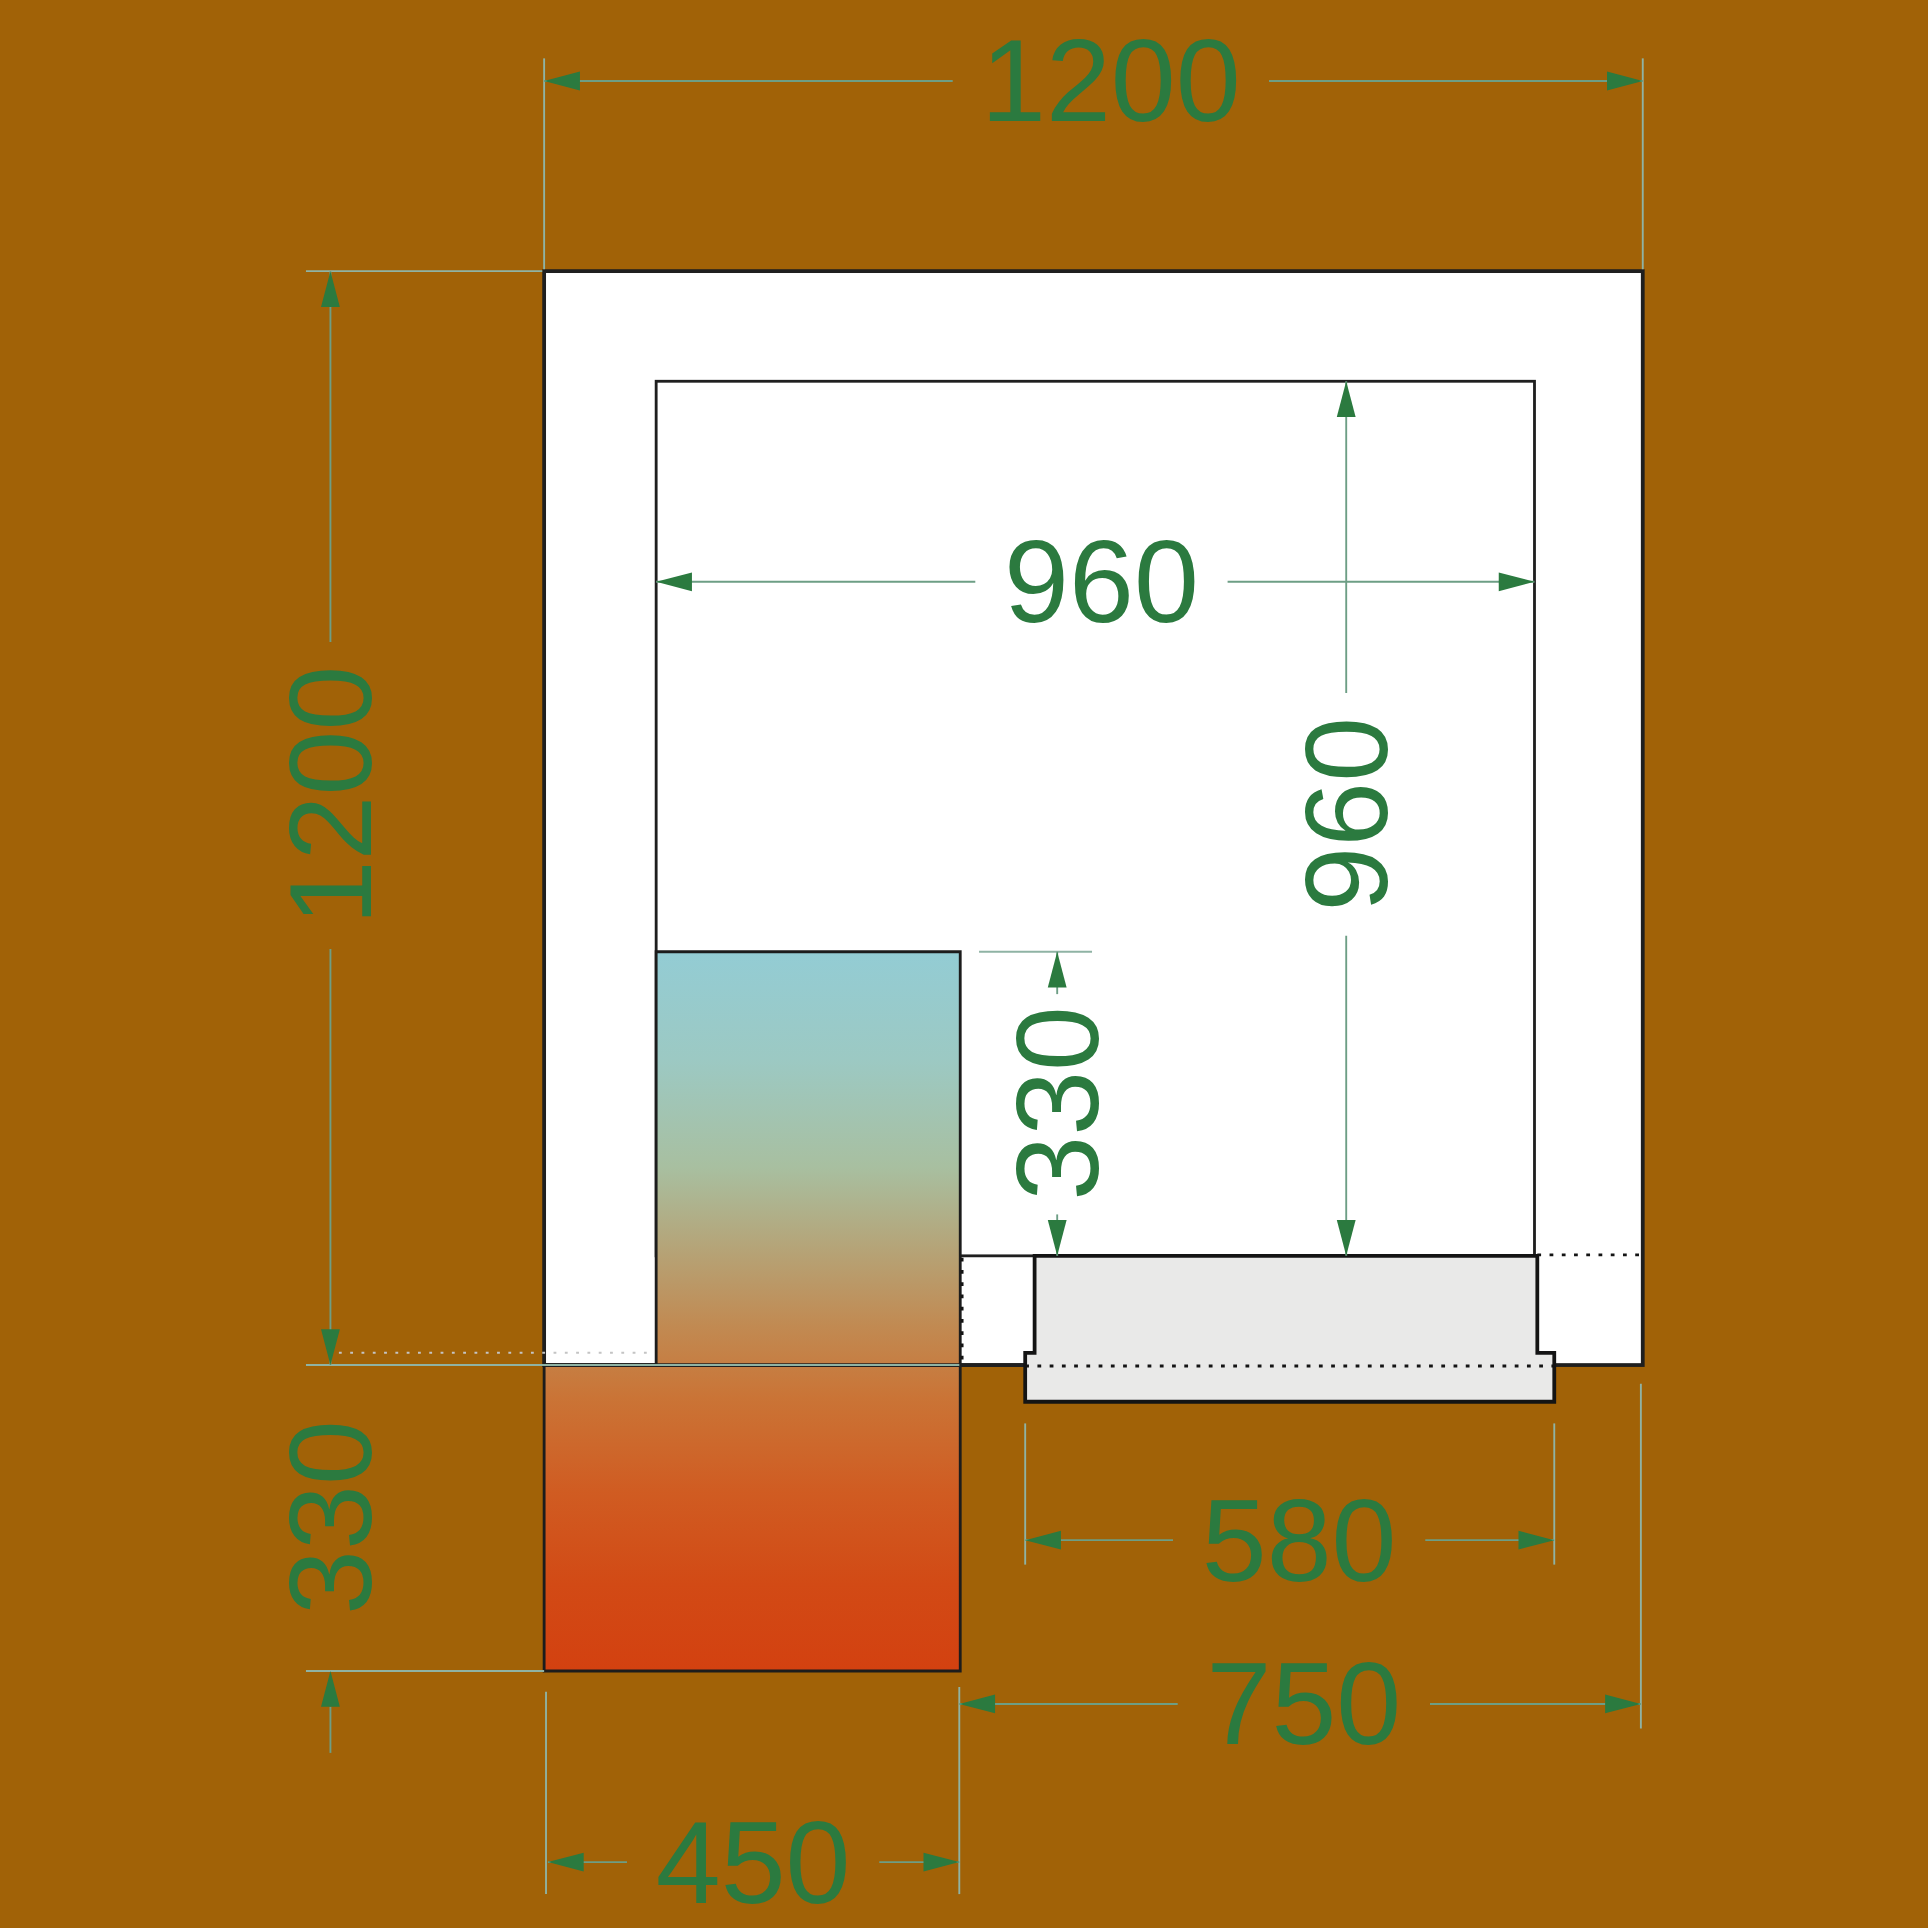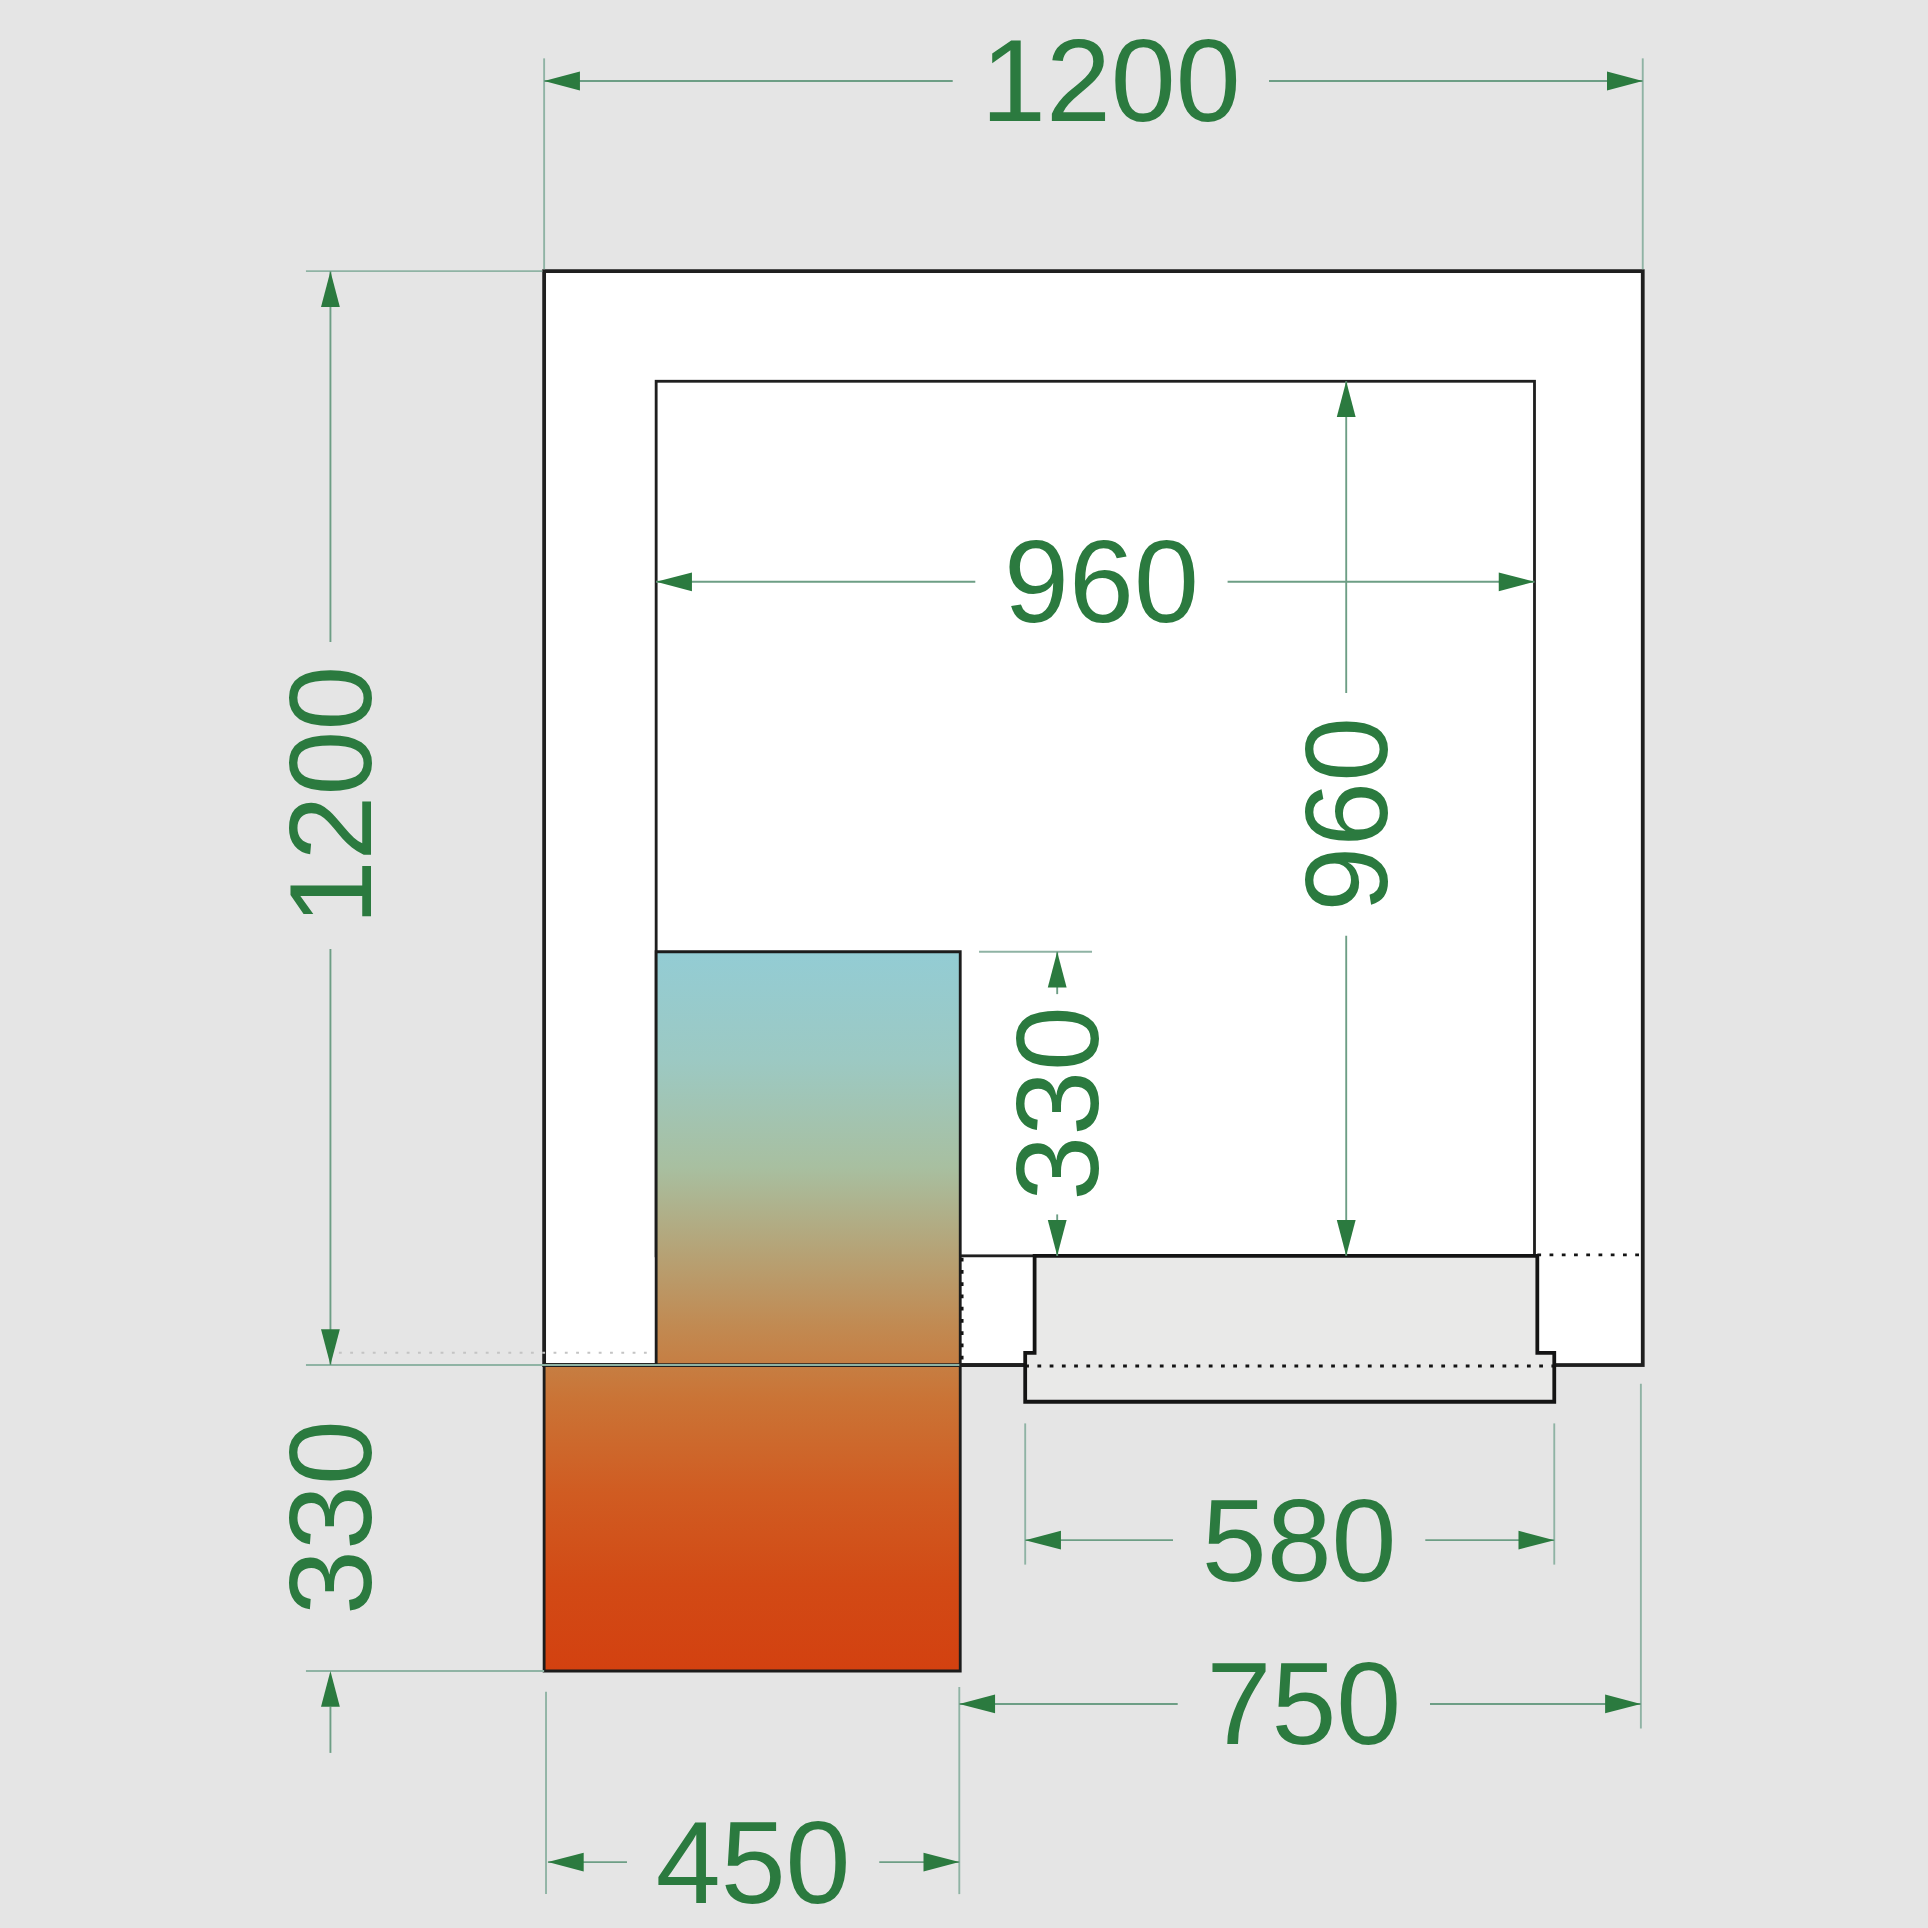--- a/index.html
+++ b/index.html
@@ -1,16 +1,16 @@
 <!DOCTYPE html>
 <html style="font-size:15px"><head>
 <meta charset="utf-8">
 <style>
   html,body{margin:0;padding:0;background:#ffffff;}
-  .stage{width:1928px;height:1928px;position:relative;background:#e5e5e5;overflow:hidden;}
+  .stage{width:1928px;height:1928px;position:relative;background:#a16207;overflow:hidden;}
   svg{display:block;}
   text.dim{
     font-family:"Liberation Sans", sans-serif;
     font-size:124px;
     fill:#2b7a3f;
   }
 </style>
 </head>
 <body>
 

